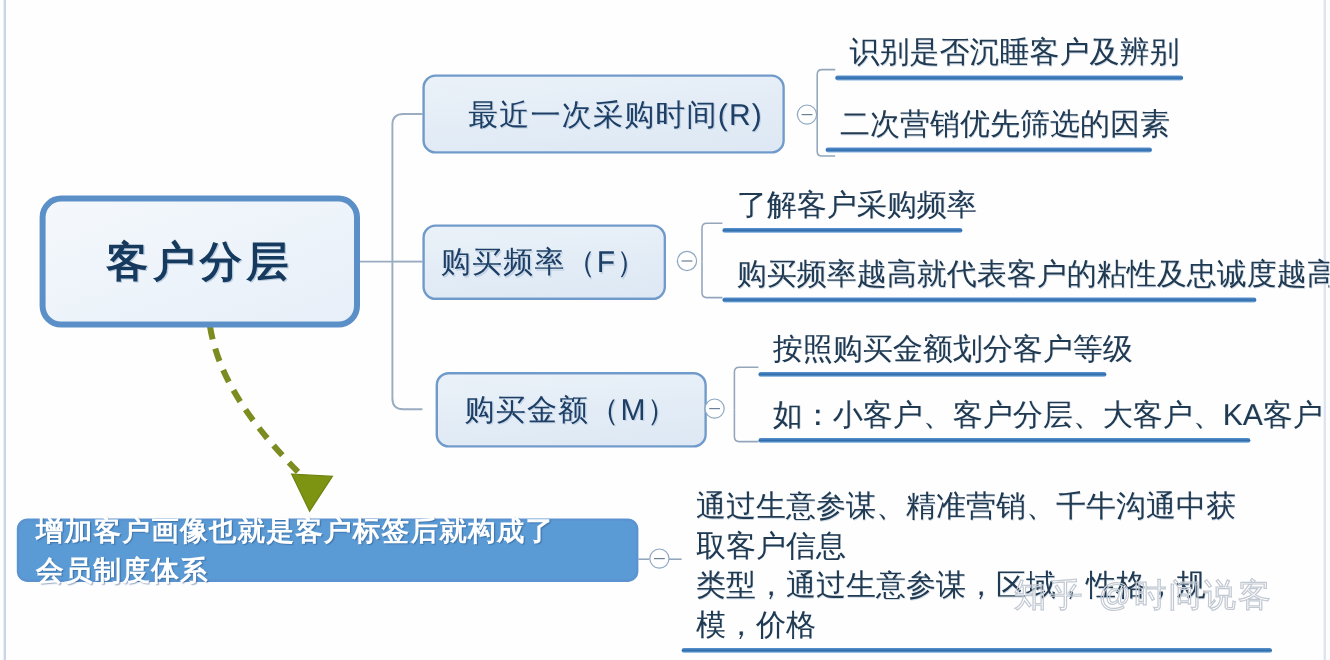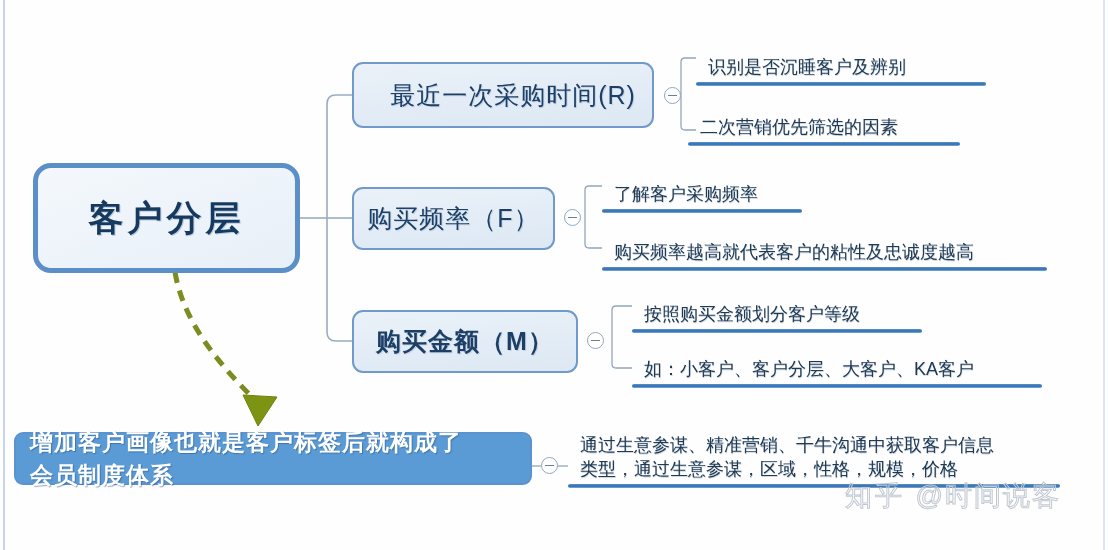--- a/index.html
+++ b/index.html
@@ -86,27 +86,26 @@
     padding: 6px 14px;
     text-shadow: 1px 1px 1px rgba(30,70,120,.45);
   }
 
   
   .leaf {
     position: absolute;
     box-sizing: border-box;
   }
   .leaf .leaf-text {
-    font-size: 18px;
+    font-size: 25px;
     color: #203a52;
     white-space: nowrap;
     line-height: 1.32;
     padding: 0 8px 2px 12px;
     text-shadow: 0.5px 0.5px 0 #cfd9e4;
-    margin-top: 28px;
   }
   .leaf.multiline .leaf-text { white-space: normal; }
   .leaf .leaf-rule {
     height: 4px;
     border-radius: 2px;
     background: linear-gradient(180deg, #5b93d0 0%, #2f6cab 55%, #7fb0de 100%);
   }
 
   
   .toggle {
@@ -206,21 +205,21 @@
 
   <div class="leaf" style="left:602px; top:213px; width:445px;">
     <div class="leaf-text">购买频率越高就代表客户的粘性及忠诚度越高</div>
     <div class="leaf-rule"></div>
   </div>
   <div class="leaf" style="left:602px; top:155px; width:200px;">
     <div class="leaf-text">了解客户采购频率</div>
     <div class="leaf-rule"></div>
   </div>
 
-  <div class="node branch" style="left:352px; top:310px; width:226px; height:63px;font-weight:bold;">
+  <div class="node branch" style="left:363px; top:310px; width:226px; height:63px;">
     <span>购买金额（M）</span>
   </div>
   <div class="toggle" style="left:587px; top:332px;"></div>
 
   <div class="leaf" style="left:632px; top:275px; width:290px;">
     <div class="leaf-text">按照购买金额划分客户等级</div>
     <div class="leaf-rule"></div>
   </div>
   <div class="leaf" style="left:632px; top:330px; width:410px;">
     <div class="leaf-text">如：小客户、客户分层、大客户、KA客户</div>

